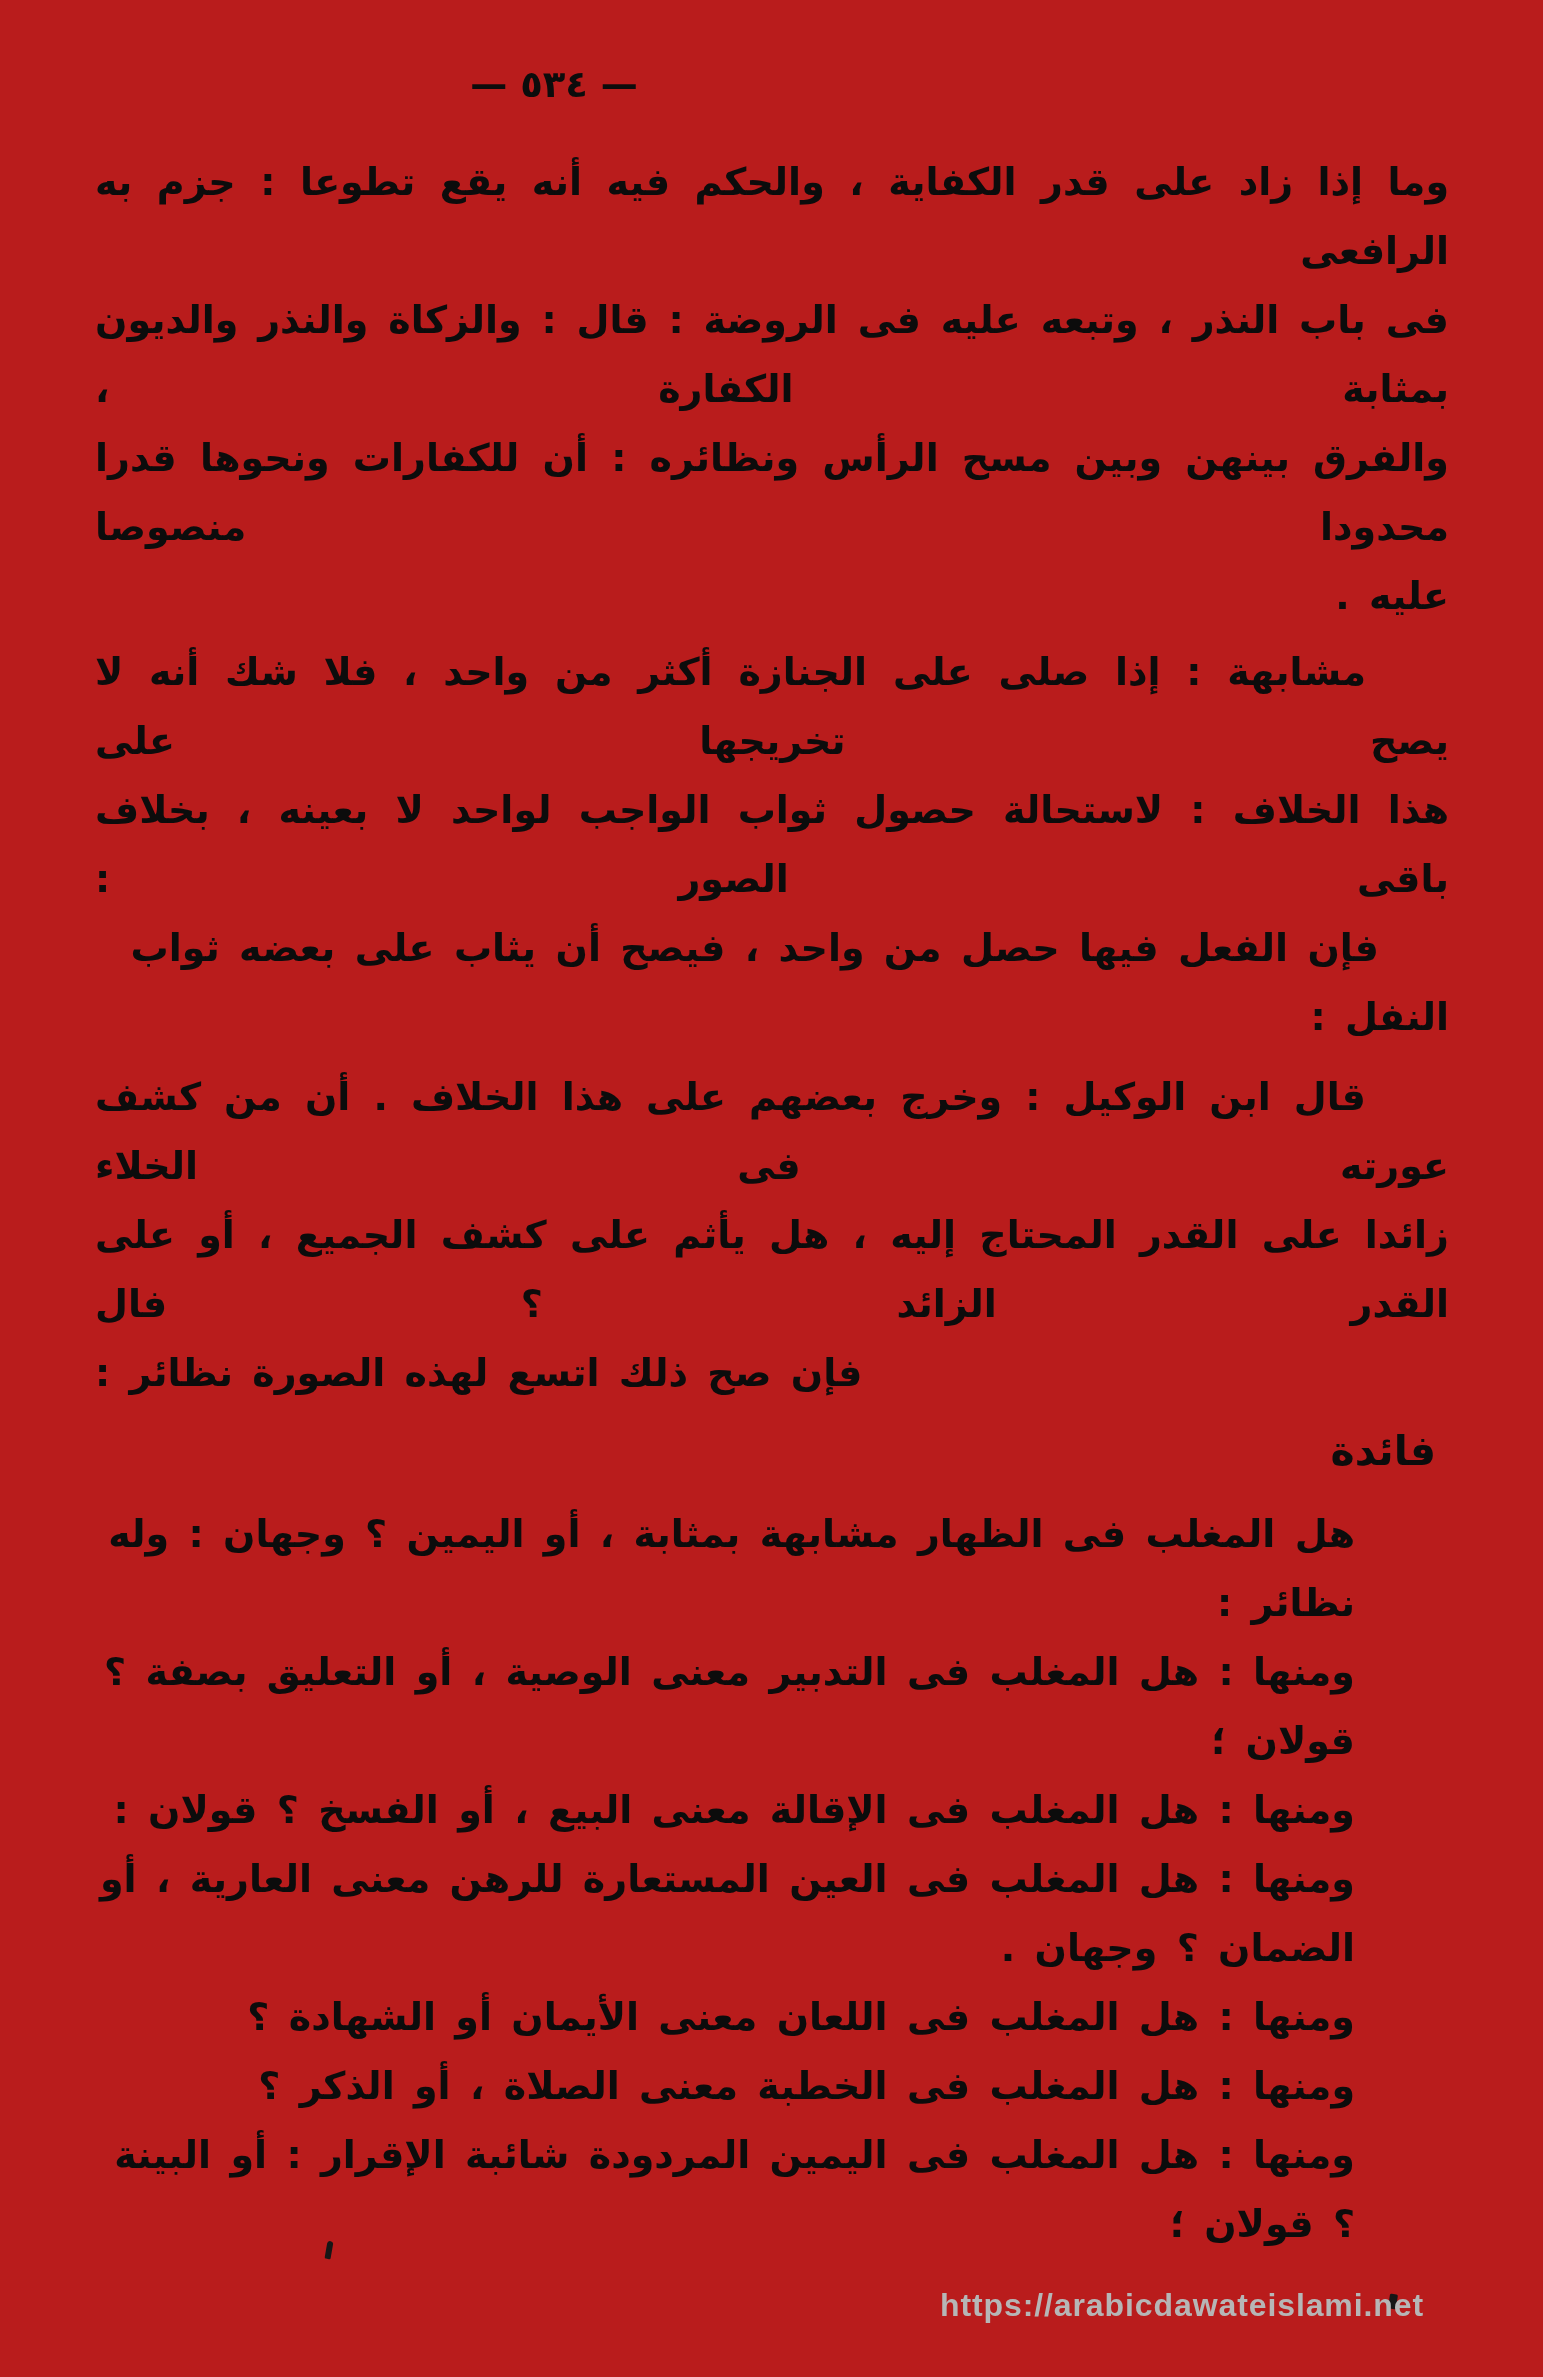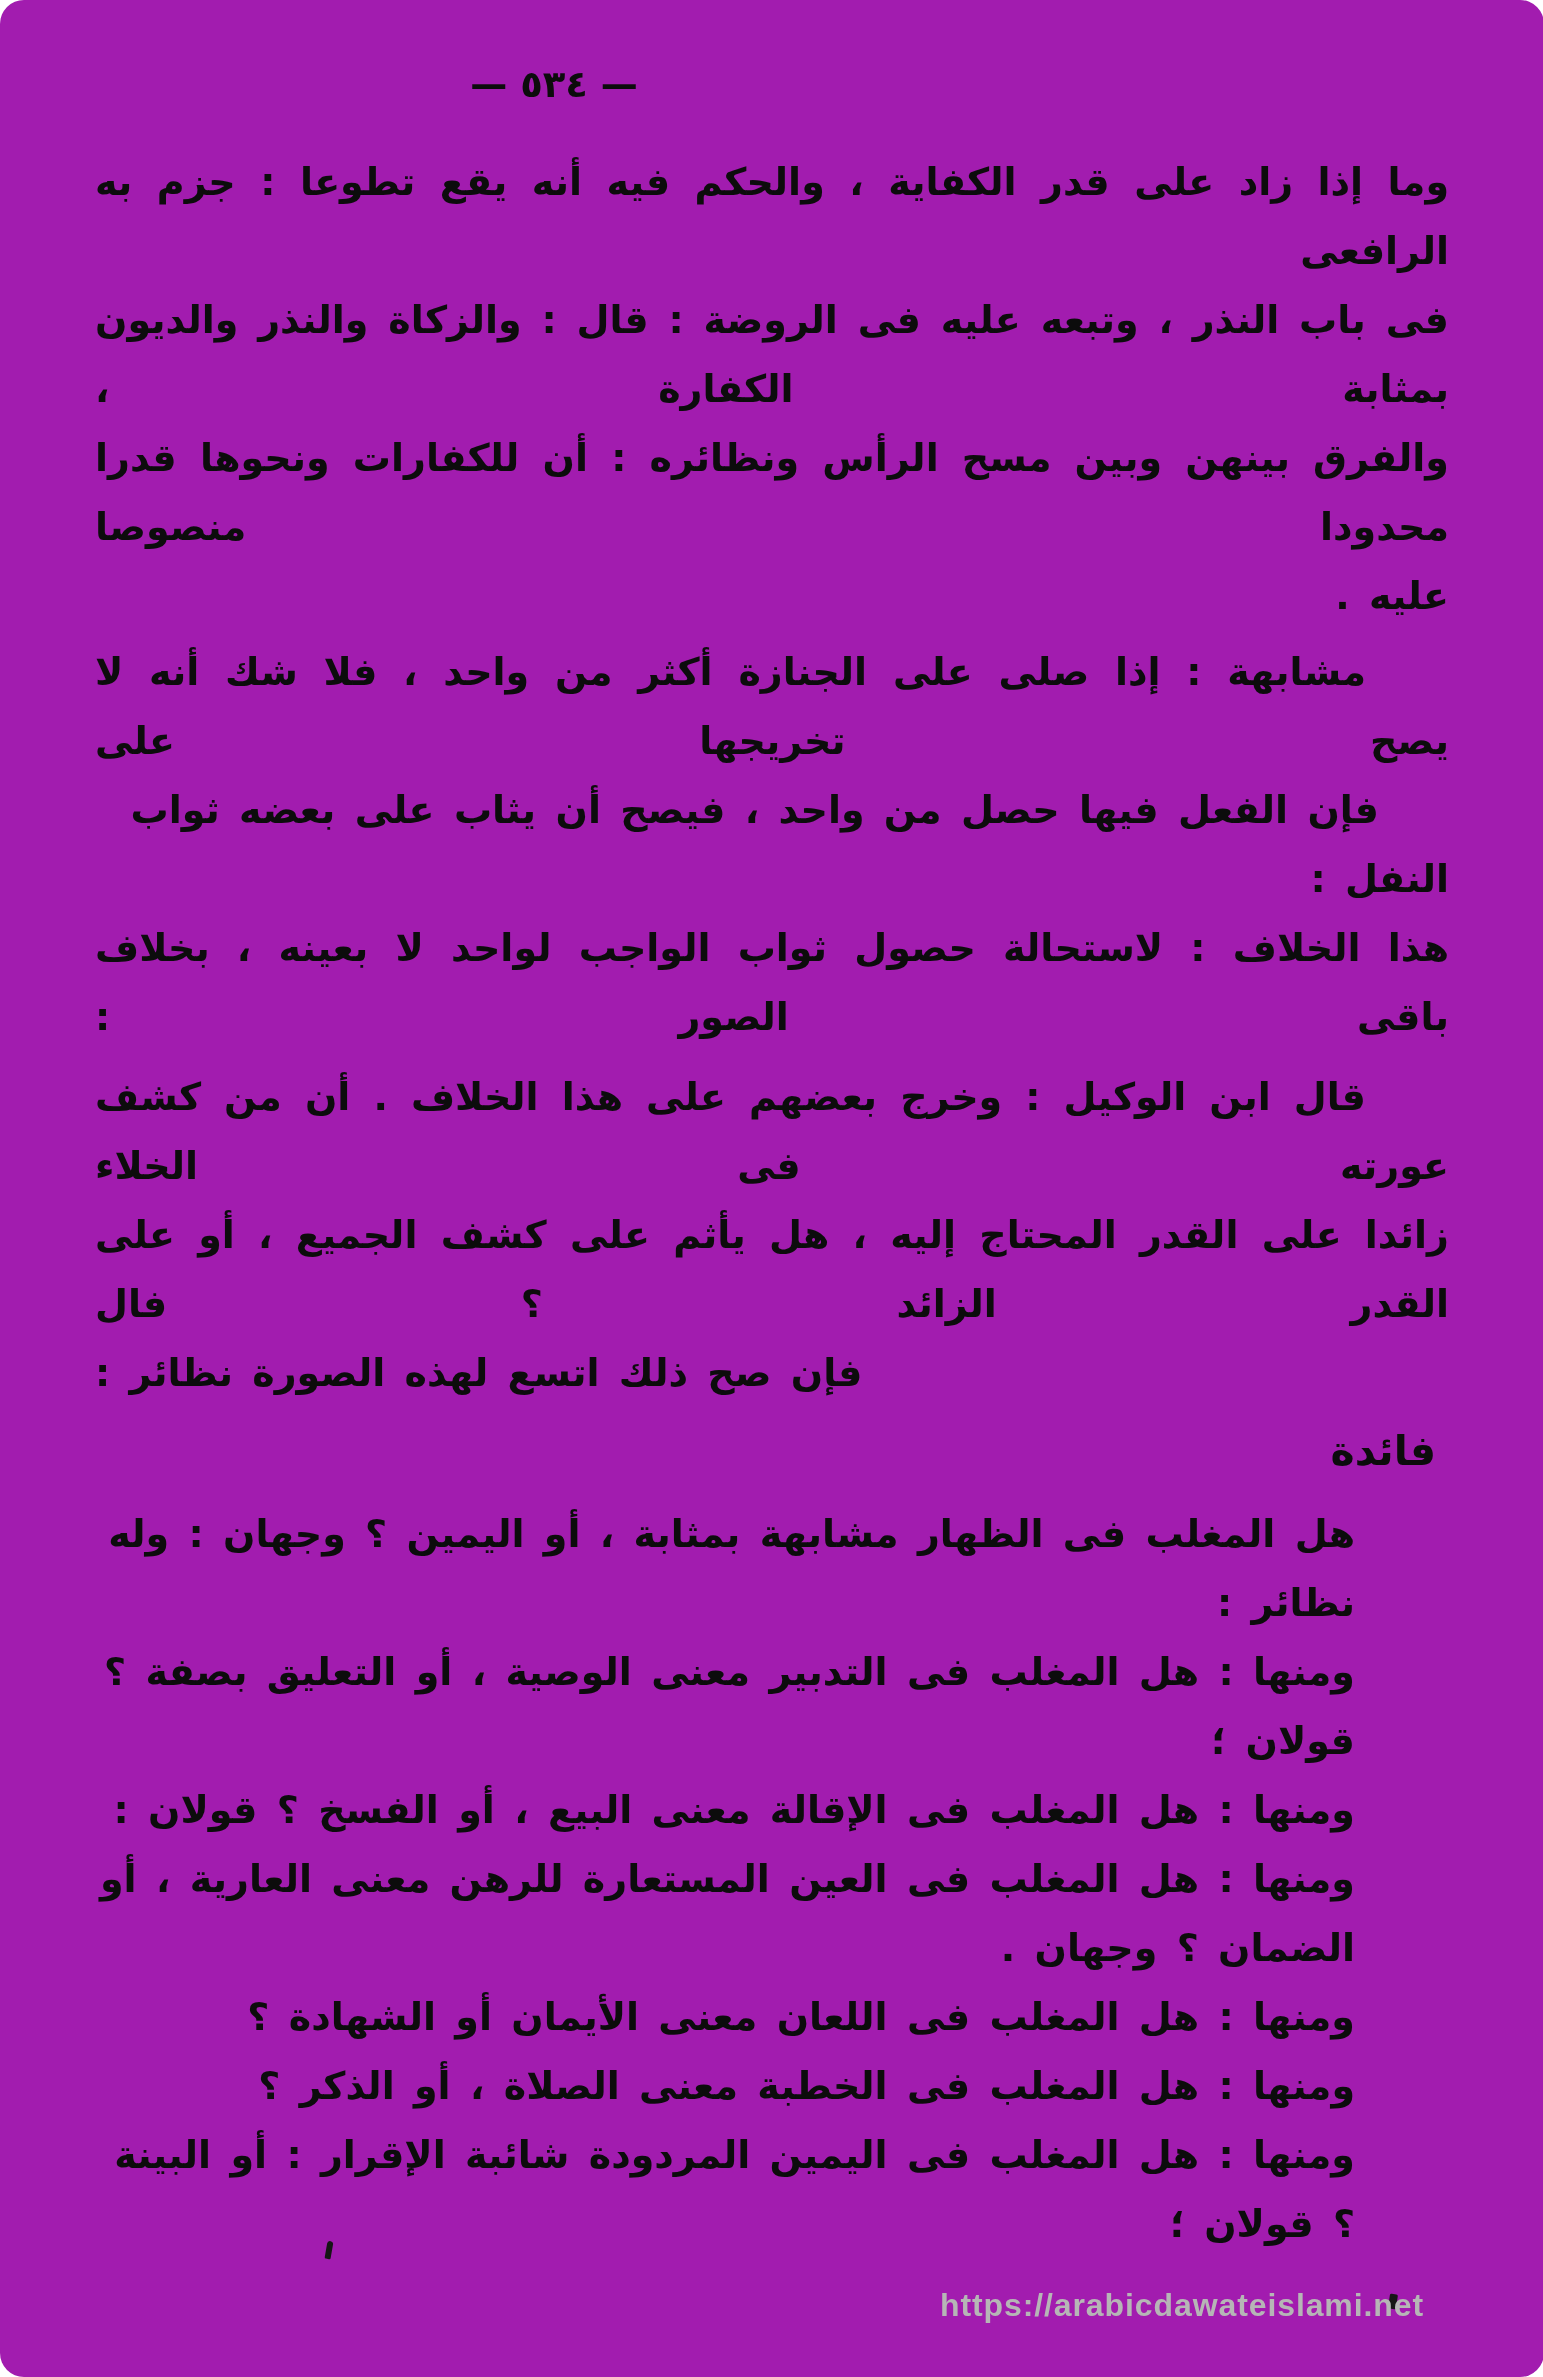--- a/index.html
+++ b/index.html
@@ -4,23 +4,22 @@
 <style>
   html, body {
     margin: 0;
     padding: 0;
     background: #ffffff;
   }
   #page {
     position: relative;
     width: 1544px;
     height: 2377px;
-    background: #a21caf;
+    background: #b91c1c;
     overflow: hidden;
-    border-radius: 24px;
   }
   .pagenum {
     position: absolute;
     top: 63px;
     right: 95px;
     width: 1354px;
     text-align: center;
     transform: translateX(-218px);
     direction: rtl;
     font-family: "DejaVu Sans", sans-serif;
@@ -105,22 +104,22 @@
 
     <div class="para para-1">
       <div class="line j">وما إذا زاد على قدر الكفاية ، والحكم فيه أنه يقع تطوعا : جزم به الرافعى</div>
       <div class="line j">فى باب النذر ، وتبعه عليه فى الروضة : قال : والزكاة والنذر والديون بمثابة الكفارة ،</div>
       <div class="line j">والفرق بينهن وبين مسح الرأس ونظائره : أن للكفارات ونحوها قدرا محدودا منصوصا</div>
       <div class="line">عليه .</div>
     </div>
 
     <div class="para para-2">
       <div class="line j indent-95">مشابهة : إذا صلى على الجنازة أكثر من واحد ، فلا شك أنه لا يصح تخريجها على</div>
+      <div class="line j">هذا الخلاف : لاستحالة حصول ثواب الواجب لواحد لا بعينه ، بخلاف باقى الصور :</div>
       <div class="line indent-80">فإن الفعل فيها حصل من واحد ، فيصح أن يثاب على بعضه ثواب النفل :</div>
-      <div class="line j">هذا الخلاف : لاستحالة حصول ثواب الواجب لواحد لا بعينه ، بخلاف باقى الصور :</div>
     </div>
 
     <div class="para para-3">
       <div class="line j indent-95">قال ابن الوكيل : وخرج بعضهم على هذا الخلاف . أن من كشف عورته فى الخلاء</div>
       <div class="line j">زائدا على القدر المحتاج إليه ، هل يأثم على كشف الجميع ، أو على القدر الزائد ؟ فال</div>
       <div class="line center-line">فإن صح ذلك اتسع لهذه الصورة نظائر :</div>
     </div>
 
     <div class="faida faida-1">فائدة</div>
 

